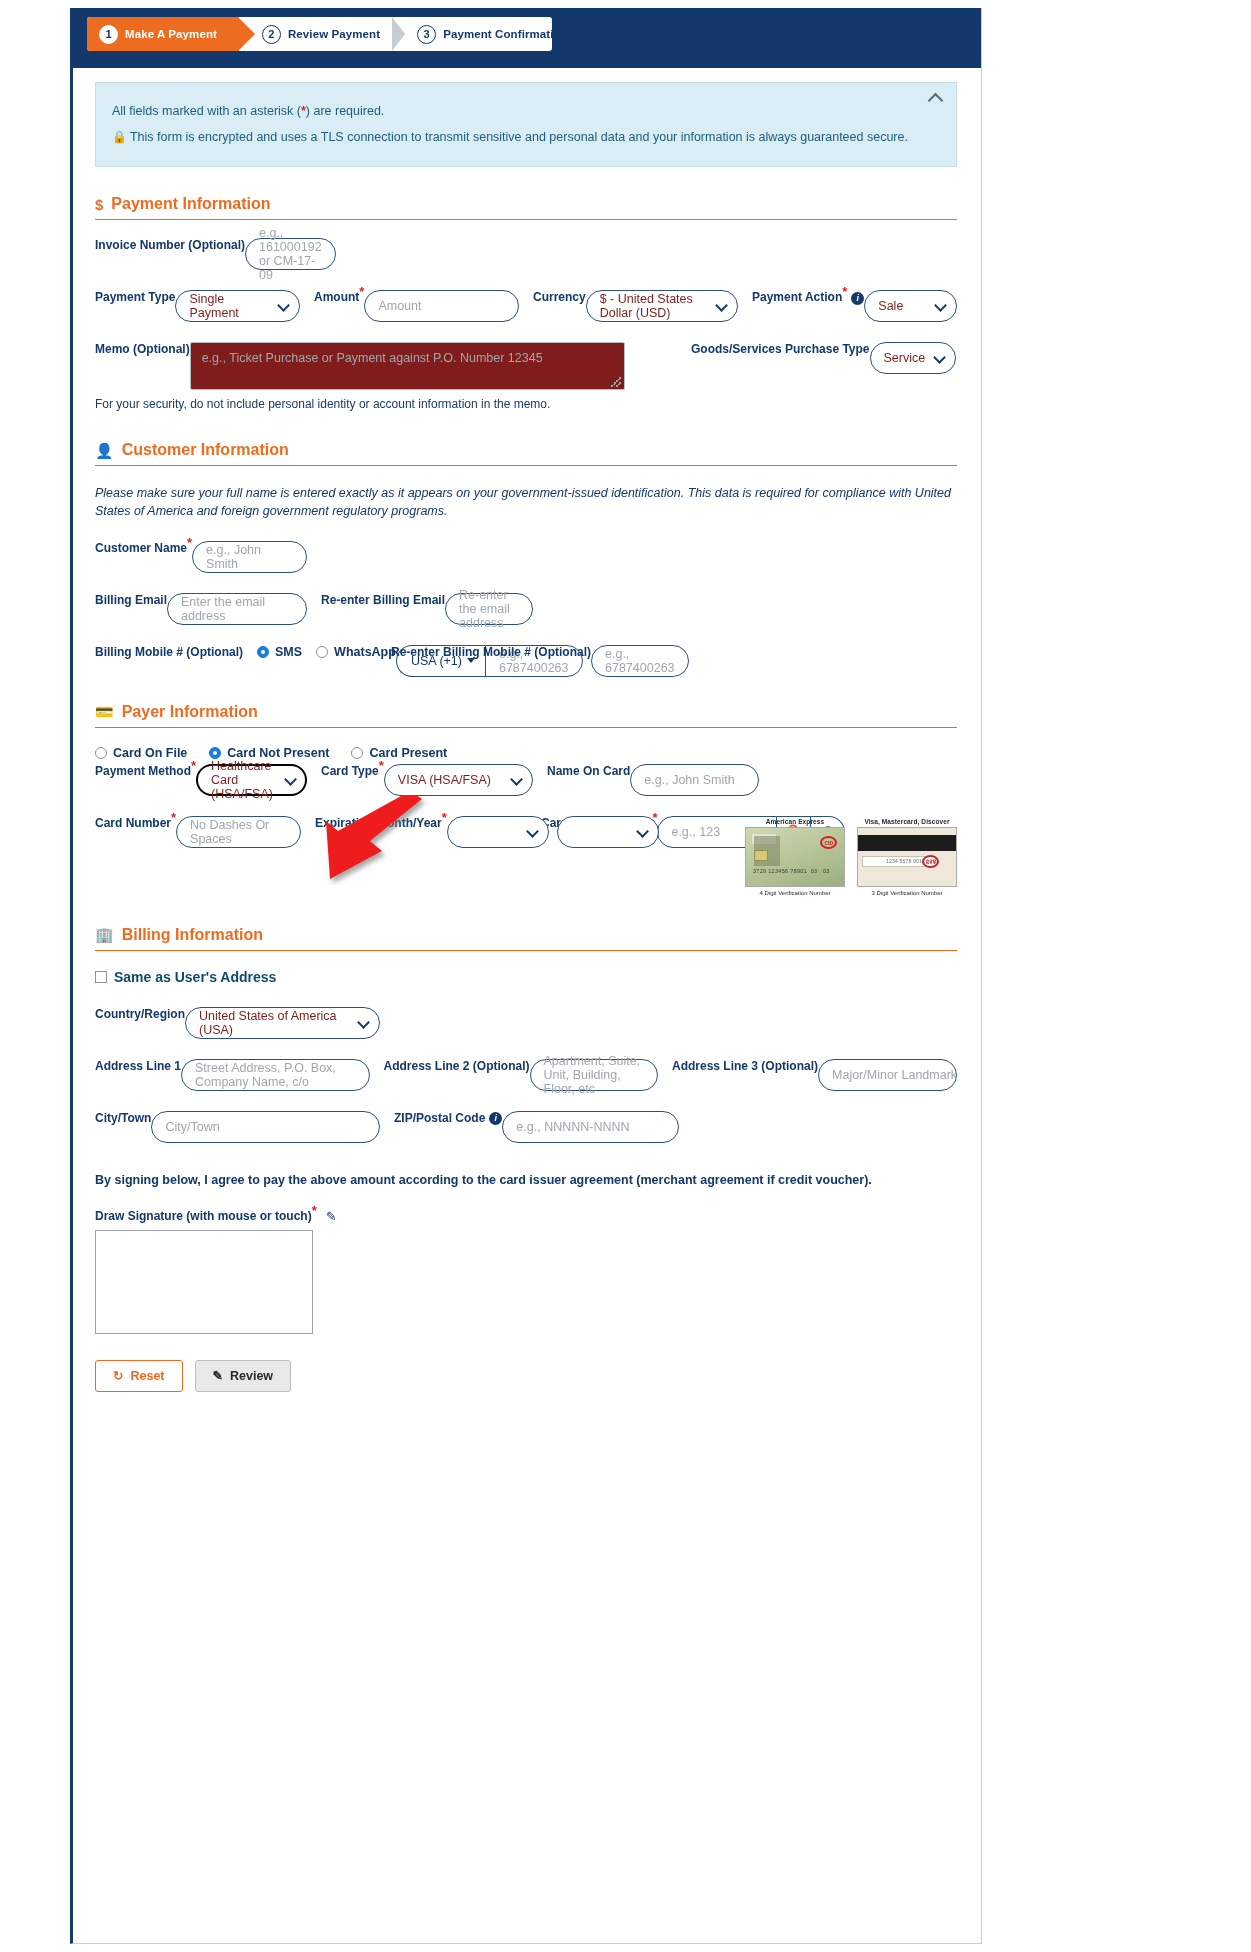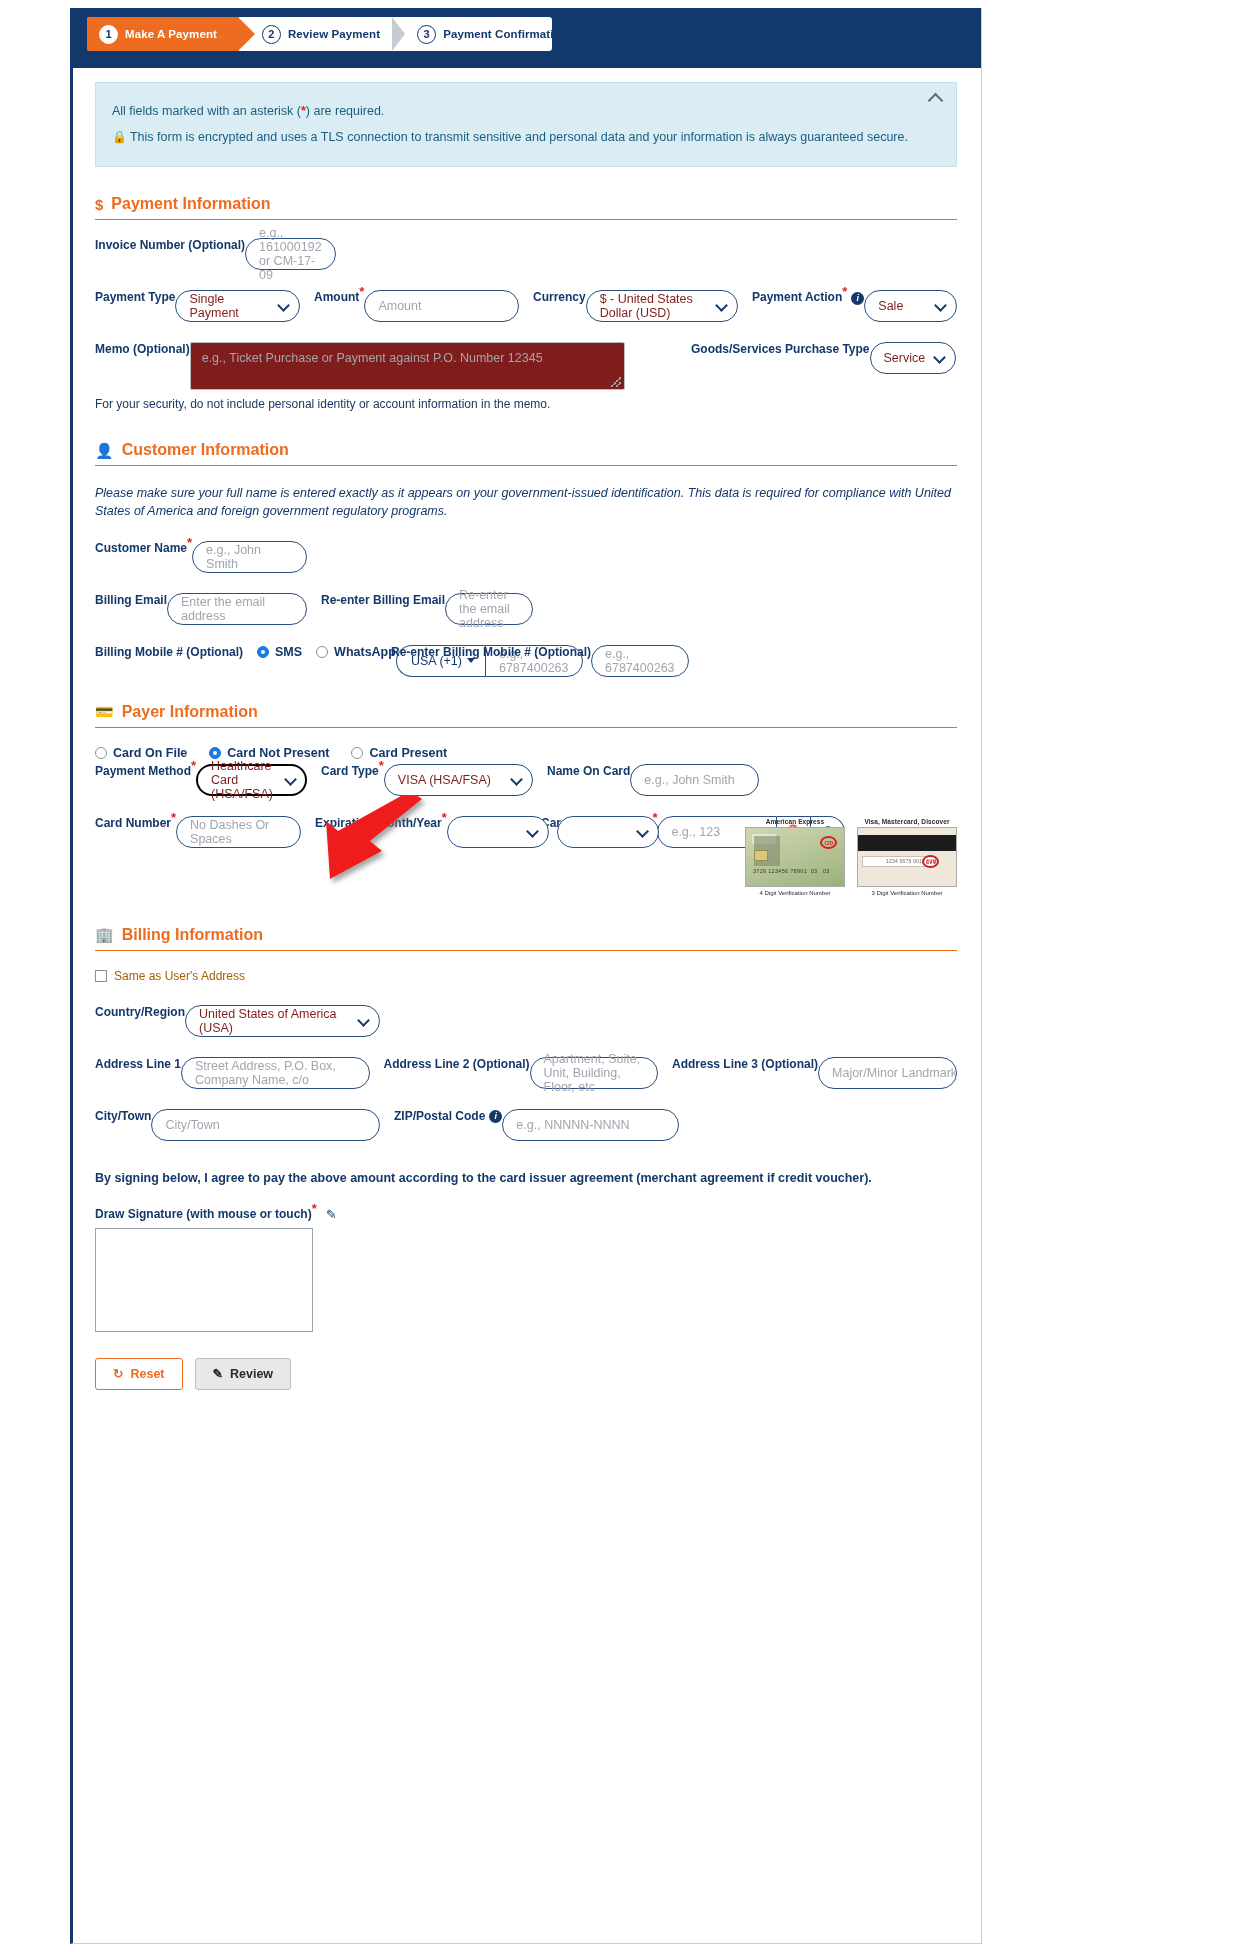--- a/index.html
+++ b/index.html
@@ -136,21 +136,21 @@
   .dot {
     width:12px; height:12px; border-radius:50%; border:1px solid #7b8characters;
     border:1px solid #8b9099; background:#fff; flex:0 0 auto; position:relative;
   }
   .dot.on { border:1px solid #1a7ae0; background:#1a7ae0; }
   .dot.on:after{
     content:""; position:absolute; left:3px; top:3px; width:4px; height:4px;
     border-radius:50%; background:#ffffff;
   }
   .cbx { width:12px; height:12px; border:1px solid #8b9099; background:#fff; flex:0 0 auto; }
-  .chk-row { display:flex; align-items:center; gap:7px; font-size:12px; font-weight:normal; color:#a16207; margin-bottom:22px; }
+  .chk-row { display:flex; align-items:center; gap:7px; font-size:14px; font-weight:bold; color:#0c4a6e; margin-bottom:22px; }
 
   .inline-radios { display:flex; align-items:center; gap:14px; }
   .inline-radios .rad { font-weight:bold; }
 
   
   .phone-group { display:flex; align-items:stretch; }
   .phone-cc {
     height:32px; border:1px solid #2a5080; border-right:none;
     border-radius:16px 0 0 16px; padding:0 10px 0 14px;
     display:flex; align-items:center; gap:5px;

